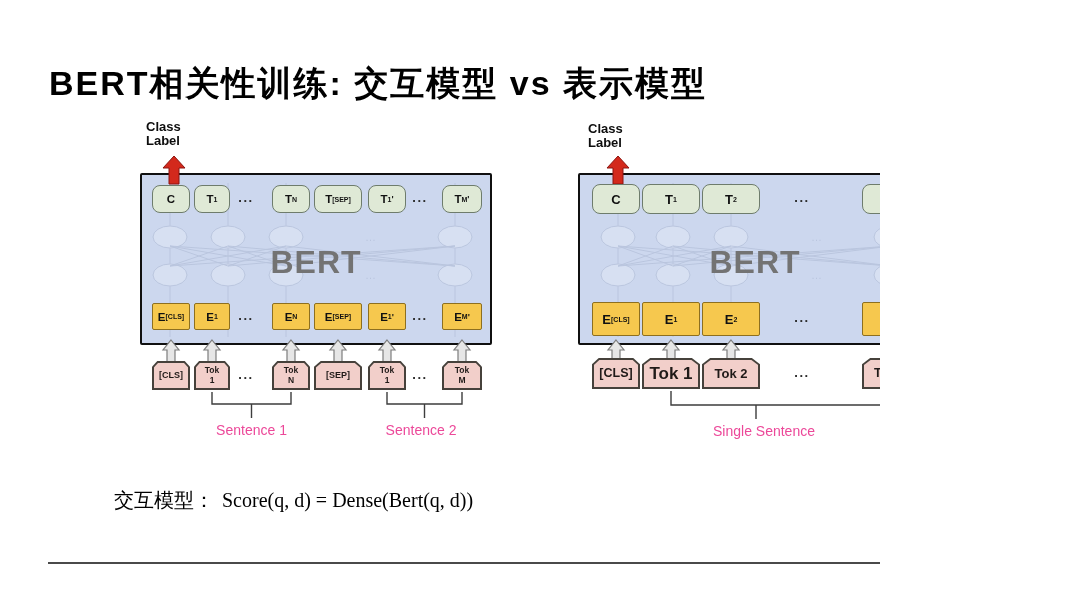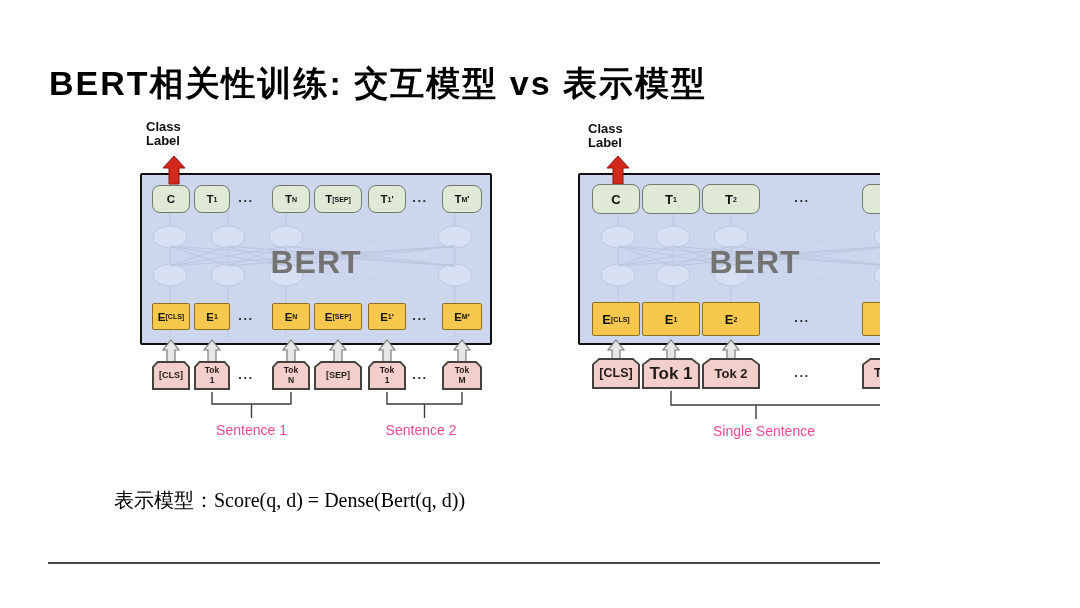--- a/index.html
+++ b/index.html
@@ -23,21 +23,21 @@
           clip-path:polygon(14% 0,86% 0,100% 20%,100% 100%,0 100%,0 20%);}
   .plaque .inner{position:absolute;left:1.6px;right:1.6px;top:1.6px;bottom:1.6px;
           background:var(--token-box);clip-path:polygon(14% 0,86% 0,100% 20%,100% 100%,0 100%,0 20%);
           display:flex;align-items:center;justify-content:center;font-weight:700;color:#201a18;text-align:center;}
   .dots{position:absolute;z-index:3;font-weight:700;color:#2b2b2b;font-size:13px;
         letter-spacing:1.5px;transform:translate(-50%,-60%);}
   .class-label{position:absolute;z-index:4;font-size:13px;font-weight:600;color:#0d0d0d;line-height:14px;}
   .sent-label{position:absolute;z-index:3;transform:translateX(-50%);font-size:14px;color:#ec4899;white-space:nowrap;}
   .formula{position:absolute;top:487px;font-family:"Liberation Serif","DejaVu Serif",serif;
            font-size:20px;color:#000;white-space:nowrap;}
-  .formula .ftext{text-align:right;}
+  .formula .ftext{margin-left:8px;text-align:right;}
   .footer-line{position:absolute;left:48px;top:562px;width:989px;height:2px;background:#4a4a4a;z-index:1;}
   #bear{position:absolute;left:848px;top:504px;z-index:2;}
 </style>
 </head>
 <body>
 <div id="stage" style="--panel-bg: #ccd7ee; --output-box: #dfe9d6; --embed-box: #f6c84e; --token-box: #f2cfca;">
 
   <h1 class="title">BERT相关性训练: 交互模型 vs 表示模型</h1>
 
   <div id="diagrams">
@@ -216,21 +216,21 @@
         </div>
         <div class="dots" style="left: 224px; top: 253.5px;">...</div>
         <div class="plaque" style="left: 284px; top: 238px; width: 58px; height: 31px;">
           <div class="inner" style="font-size: 12.5px; line-height: 13px;">Tok N</div>
         </div>
         <div class="sent-label" style="left: 178px; top: 303px; margin-left: 8px;">Single Sentence</div>
       </div>
     </div>
 
   <div class="formula" style="left:114px;">
-    <span>表示模型：</span><span class="ftext">Score(q, d) = Dense(Bert(q, d))</span>
+    <span>交互模型：</span><span class="ftext">Score(q, d) = Dense(Bert(q, d))</span>
   </div>
 
   <div class="footer-line"></div>
 
   <svg id="bear" width="200" height="62" viewBox="0 0 200 62">
     <path d="M 155,48 C 165,47 175,47 184,45" fill="none" stroke="#1a1a1a" stroke-width="2" stroke-linecap="round"></path>
     <path d="M 152,54 L 186,54" fill="none" stroke="#1a1a1a" stroke-width="2" stroke-linecap="round"></path>
     <path d="M 77,58 C 75,50 76,44 80,39 C 78,36 80,32 84,32 C 90,28 96,26 101,26
              C 104,22 108,21 110,24 C 112,21 116,19 120,20 C 128,18 140,19 147,24
              C 153,29 156,37 155,45 C 154,51 151,56 146,58 Z" fill="#ffffff" stroke="#1a1a1a" stroke-width="2.2" stroke-linejoin="round"></path>

